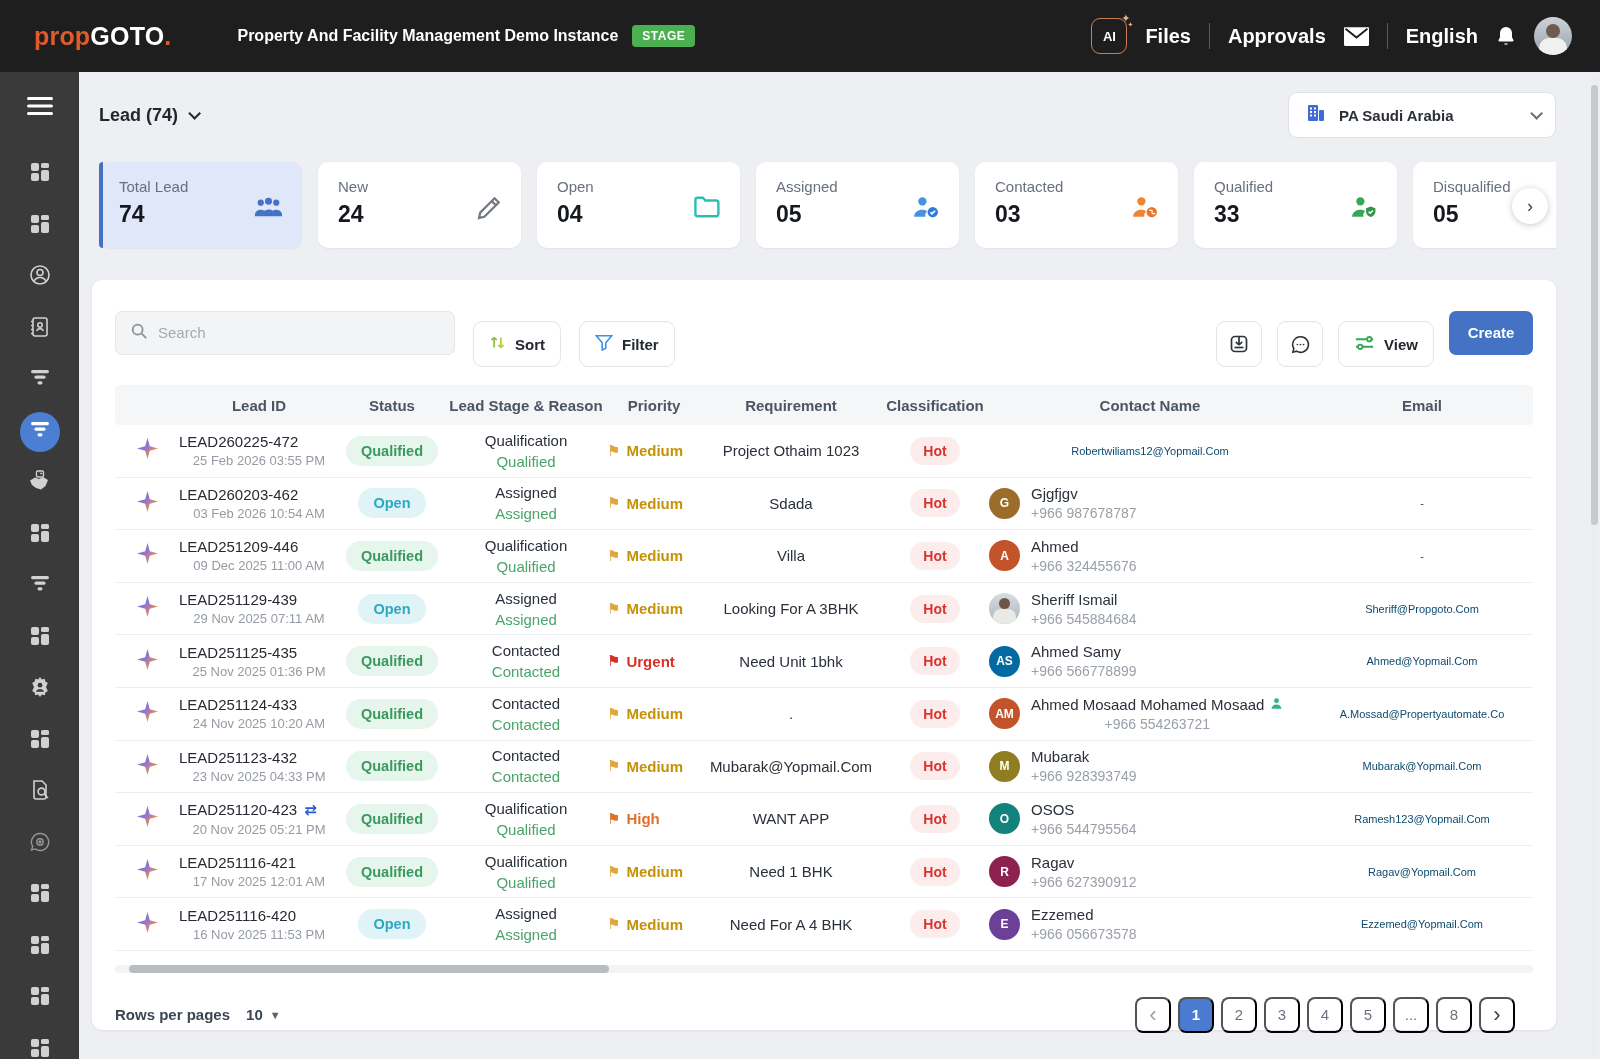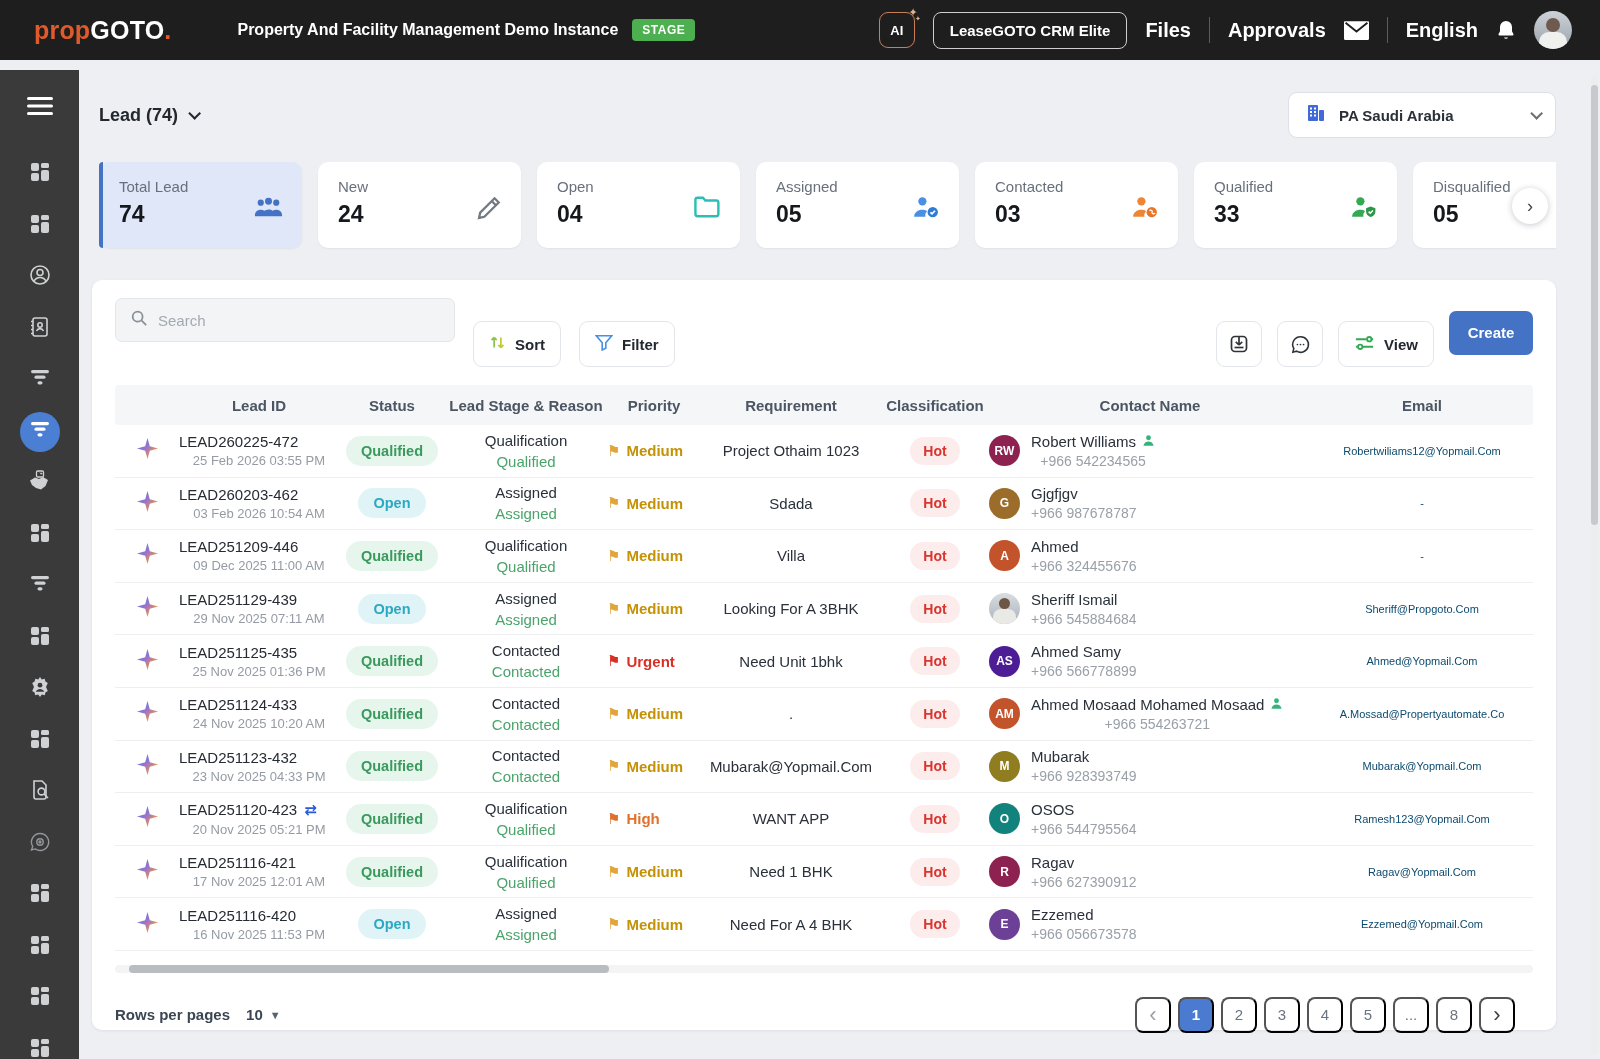--- a/index.html
+++ b/index.html
@@ -1,20 +1,20 @@
 <!DOCTYPE html>
 <html><head>
 <meta charset="utf-8">
 <style>
   * { margin:0; padding:0; box-sizing:border-box; }
   html,body { width:1600px; height:1059px; overflow:hidden; }
   body { font-family:"Liberation Sans","DejaVu Sans",sans-serif; background:#edeff3; color:#23272e; }
 
   
-  .tophdr { position:absolute; top:0; left:0; width:1600px; height:60px; background:#1e1e1e; display:flex; align-items:center; z-index:30; }
+  .tophdr { position:absolute; top:0; left:0; width:1600px; height:72px; background:#1e1e1e; display:flex; align-items:center; z-index:30; }
   .logo { margin-left:34px; font-size:25px; letter-spacing:.2px; white-space:nowrap; }
   .logo .lp { color:#e05a2b; font-weight:600; }
   .logo .lg { color:#fff; font-weight:800; }
   .logo .ld { color:#e05a2b; font-weight:800; }
   .inst-title { color:#fff; font-size:16px; font-weight:700; margin-left:26px;padding-left:40px; }
   .stage { background:#4caf50; color:#fff; font-size:12px; font-weight:700; padding:4px 10px; border-radius:4px; margin-left:14px; letter-spacing:.5px; }
   .hdr-right { margin-left:auto; display:flex; align-items:center; gap:18px; margin-right:28px; }
   .ai-chip { position:relative; width:36px; height:36px; border:1.5px solid #c97e5a; border-radius:9px; color:#fff; font-size:13px; font-weight:700; display:flex; align-items:center; justify-content:center; }
   .ai-chip .spk { position:absolute; top:-7px; right:-4px; color:#e8b08a; font-size:11px; }
   .ai-chip .spk2 { position:absolute; top:2px; right:-7px; color:#e8b08a; font-size:7px; }
@@ -46,21 +46,21 @@
   .card { flex:0 0 203px; height:86px; background:#fff; border-radius:10px; box-shadow:0 1px 2px rgba(20,30,50,.06); padding:16px 18px 0 20px; position:relative; cursor:pointer; }
   .card.active { background:#dfe7f8; }
   .card.active:before { content:""; position:absolute; left:0; top:0; bottom:0; width:4px; background:#4472c4; border-radius:4px 0 0 4px; }
   .card .clabel { font-size:15px; color:#68707c; }
   .card .cvalue { font-size:23px; font-weight:700; color:#15181d; margin-top:6px; }
   .card .cicon { position:absolute; right:18px; top:32px; }
   .stats-next { position:absolute; right:8px; top:26px; width:36px; height:36px; border-radius:50%; background:#fff; box-shadow:0 1px 6px rgba(20,30,50,.25); display:flex; align-items:center; justify-content:center; font-size:18px; color:#3c4148; cursor:pointer; }
 
   
   .panel { position:absolute; top:210px; left:13px; width:1464px; height:750px; background:#fff; border-radius:10px; box-shadow:0 1px 3px rgba(20,30,50,.07); padding:18px 23px 0 23px; }
-  .toolbar { display:flex; gap:18px; }
+  .toolbar { display:flex; align-items:center; gap:18px; }
   .search-box { width:340px; height:44px; background:#f3f4f6; border:1px solid #e3e6ea; border-radius:7px; display:flex; align-items:center; padding:0 14px; gap:10px; }
   .search-box input { border:none; outline:none; background:transparent; font-size:15px; color:#30353c; width:100%; font-family:inherit; }
   .search-box input::placeholder { color:#a3a9b1; }
   .tb-btn { height:46px; background:#fff; border:1px solid #e2e5ea; border-radius:9px; display:flex; align-items:center; gap:9px; padding:0 15px; font-size:15px; font-weight:700; color:#23272e; cursor:pointer;margin-top:23px; }
   .tb-ico { width:46px; justify-content:center; padding:0; }
   .tb-right { margin-left:auto; display:flex; align-items:center; gap:15px; }
   .create-btn { width:84px; height:44px; background:#4472c4; border:none; border-radius:7px; color:#fff; font-size:15px; font-weight:700; cursor:pointer; font-family:inherit; }
 
   
   .grid { display:grid; grid-template-columns:64px 160px 106px 162px 94px 180px 108px 322px minmax(0,1fr); align-items:center;text-align:center; }
@@ -115,21 +115,20 @@
       <span class="lp">prop</span><span class="lg">GOTO</span><span class="ld">.</span>
     </div>
     <div class="inst-title">Property And Facility Management Demo Instance</div>
     <div class="stage">STAGE</div>
     <div class="hdr-right">
       <div class="ai-chip">
           <span>AI</span>
           <span class="spk">✦</span>
           <span class="spk2">✦</span>
         </div>
-      <button class="crm-btn">LeaseGOTO CRM Elite</button>
       <a class="hdr-link">Files</a>
       <div class="hdr-sep"></div>
       <a class="hdr-link">Approvals</a>
       <span class="hdr-ico">
           <svg width="25" height="19" viewBox="0 0 24 18">
             <path d="M1 0h22c.6 0 1 .4 1 1v16c0 .6-.4 1-1 1H1c-.6 0-1-.4-1-1V1C0 .4.4 0 1 0z" fill="#fff"></path>
             <path d="M1.5 1.5L12 10 22.5 1.5" stroke="#1e1e1e" stroke-width="1.8" fill="none"></path>
           </svg>
         </span>
       <div class="hdr-sep"></div>
@@ -475,30 +474,20 @@
             <div>
               <div class="stage-t">Qualification</div>
               <div class="reason-t">Qualified</div>
             </div>
             <div class="prio medium">
               <span class="flag">⚑</span>
               <span>Medium</span>
             </div>
             <div class="req">Project Othaim 1023</div>
             <div><span class="hot">Hot</span></div>
-            <div class="contact">
-              <div class="cavatar" style="background: rgb(141, 33, 80);">RW</div>
-              <div>
-                <div class="cname">Robert Williams<span><svg width="13" height="13" viewBox="0 0 14 14" fill="#34b37a">
-                      <circle cx="7" cy="4" r="2.6"></circle>
-                      <path d="M1.5 12.6c.6-3 2.8-4.6 5.5-4.6s4.9 1.6 5.5 4.6z"></path>
-                    </svg></span></div>
-                <div class="cphone">+966 542234565</div>
-              </div>
-            </div>
             <div class="email">Robertwiliams12@Yopmail.Com</div>
           </div>
           <div class="grid trow">
             <div class="c-icon"><span><svg width="23" height="23" viewBox="0 0 24 24">
                   <defs>
                     <linearGradient id="spg" x1="0" y1="0" x2="1" y2="1">
                       <stop offset="0" stop-color="#4285f4"></stop>
                       <stop offset=".45" stop-color="#9b72cb"></stop>
                       <stop offset=".75" stop-color="#e8944a"></stop>
                       <stop offset="1" stop-color="#f2b63c"></stop>
@@ -623,21 +612,21 @@
               <div class="stage-t">Contacted</div>
               <div class="reason-t">Contacted</div>
             </div>
             <div class="prio urgent">
               <span class="flag">⚑</span>
               <span>Urgent</span>
             </div>
             <div class="req">Need Unit 1bhk</div>
             <div><span class="hot">Hot</span></div>
             <div class="contact">
-              <div class="cavatar" style="background: #4c1d95;">AS</div>
+              <div class="cavatar" style="background: #0369a1;">AS</div>
               <div>
                 <div class="cname">Ahmed Samy</div>
                 <div class="cphone">+966 566778899</div>
               </div>
             </div>
             <div class="email">Ahmed@Yopmail.Com</div>
           </div>
           <div class="grid trow">
             <div class="c-icon"><span><svg width="23" height="23" viewBox="0 0 24 24">
                   <defs>

